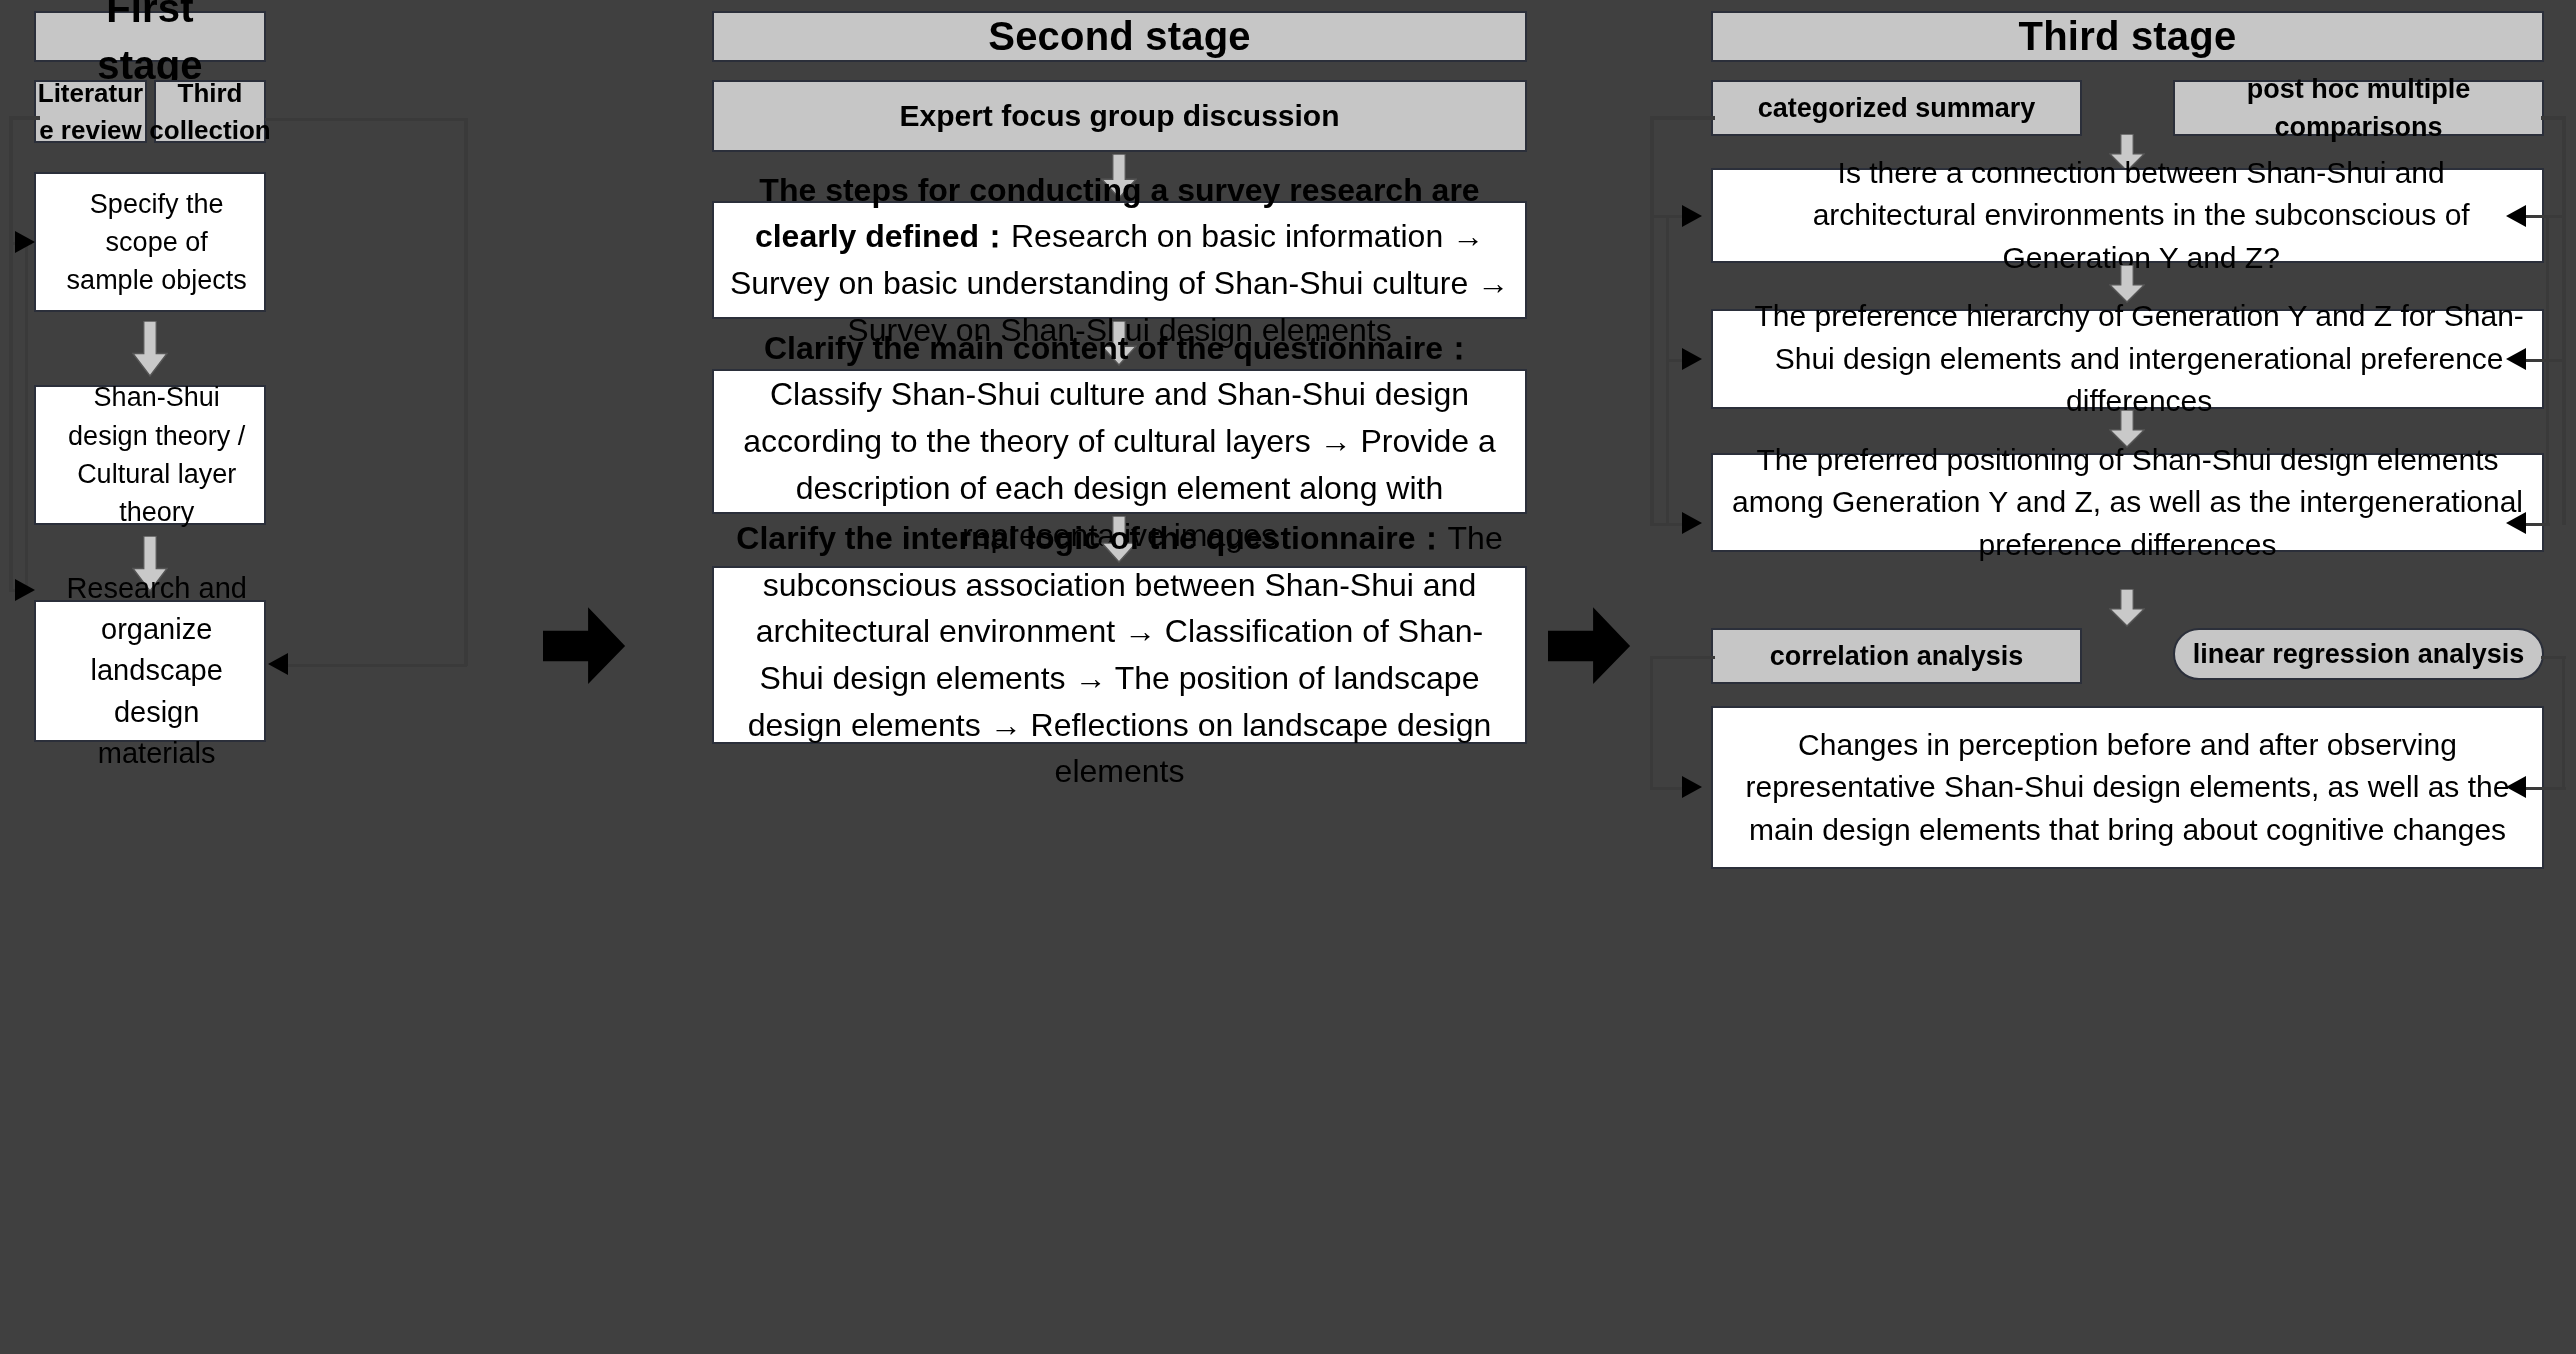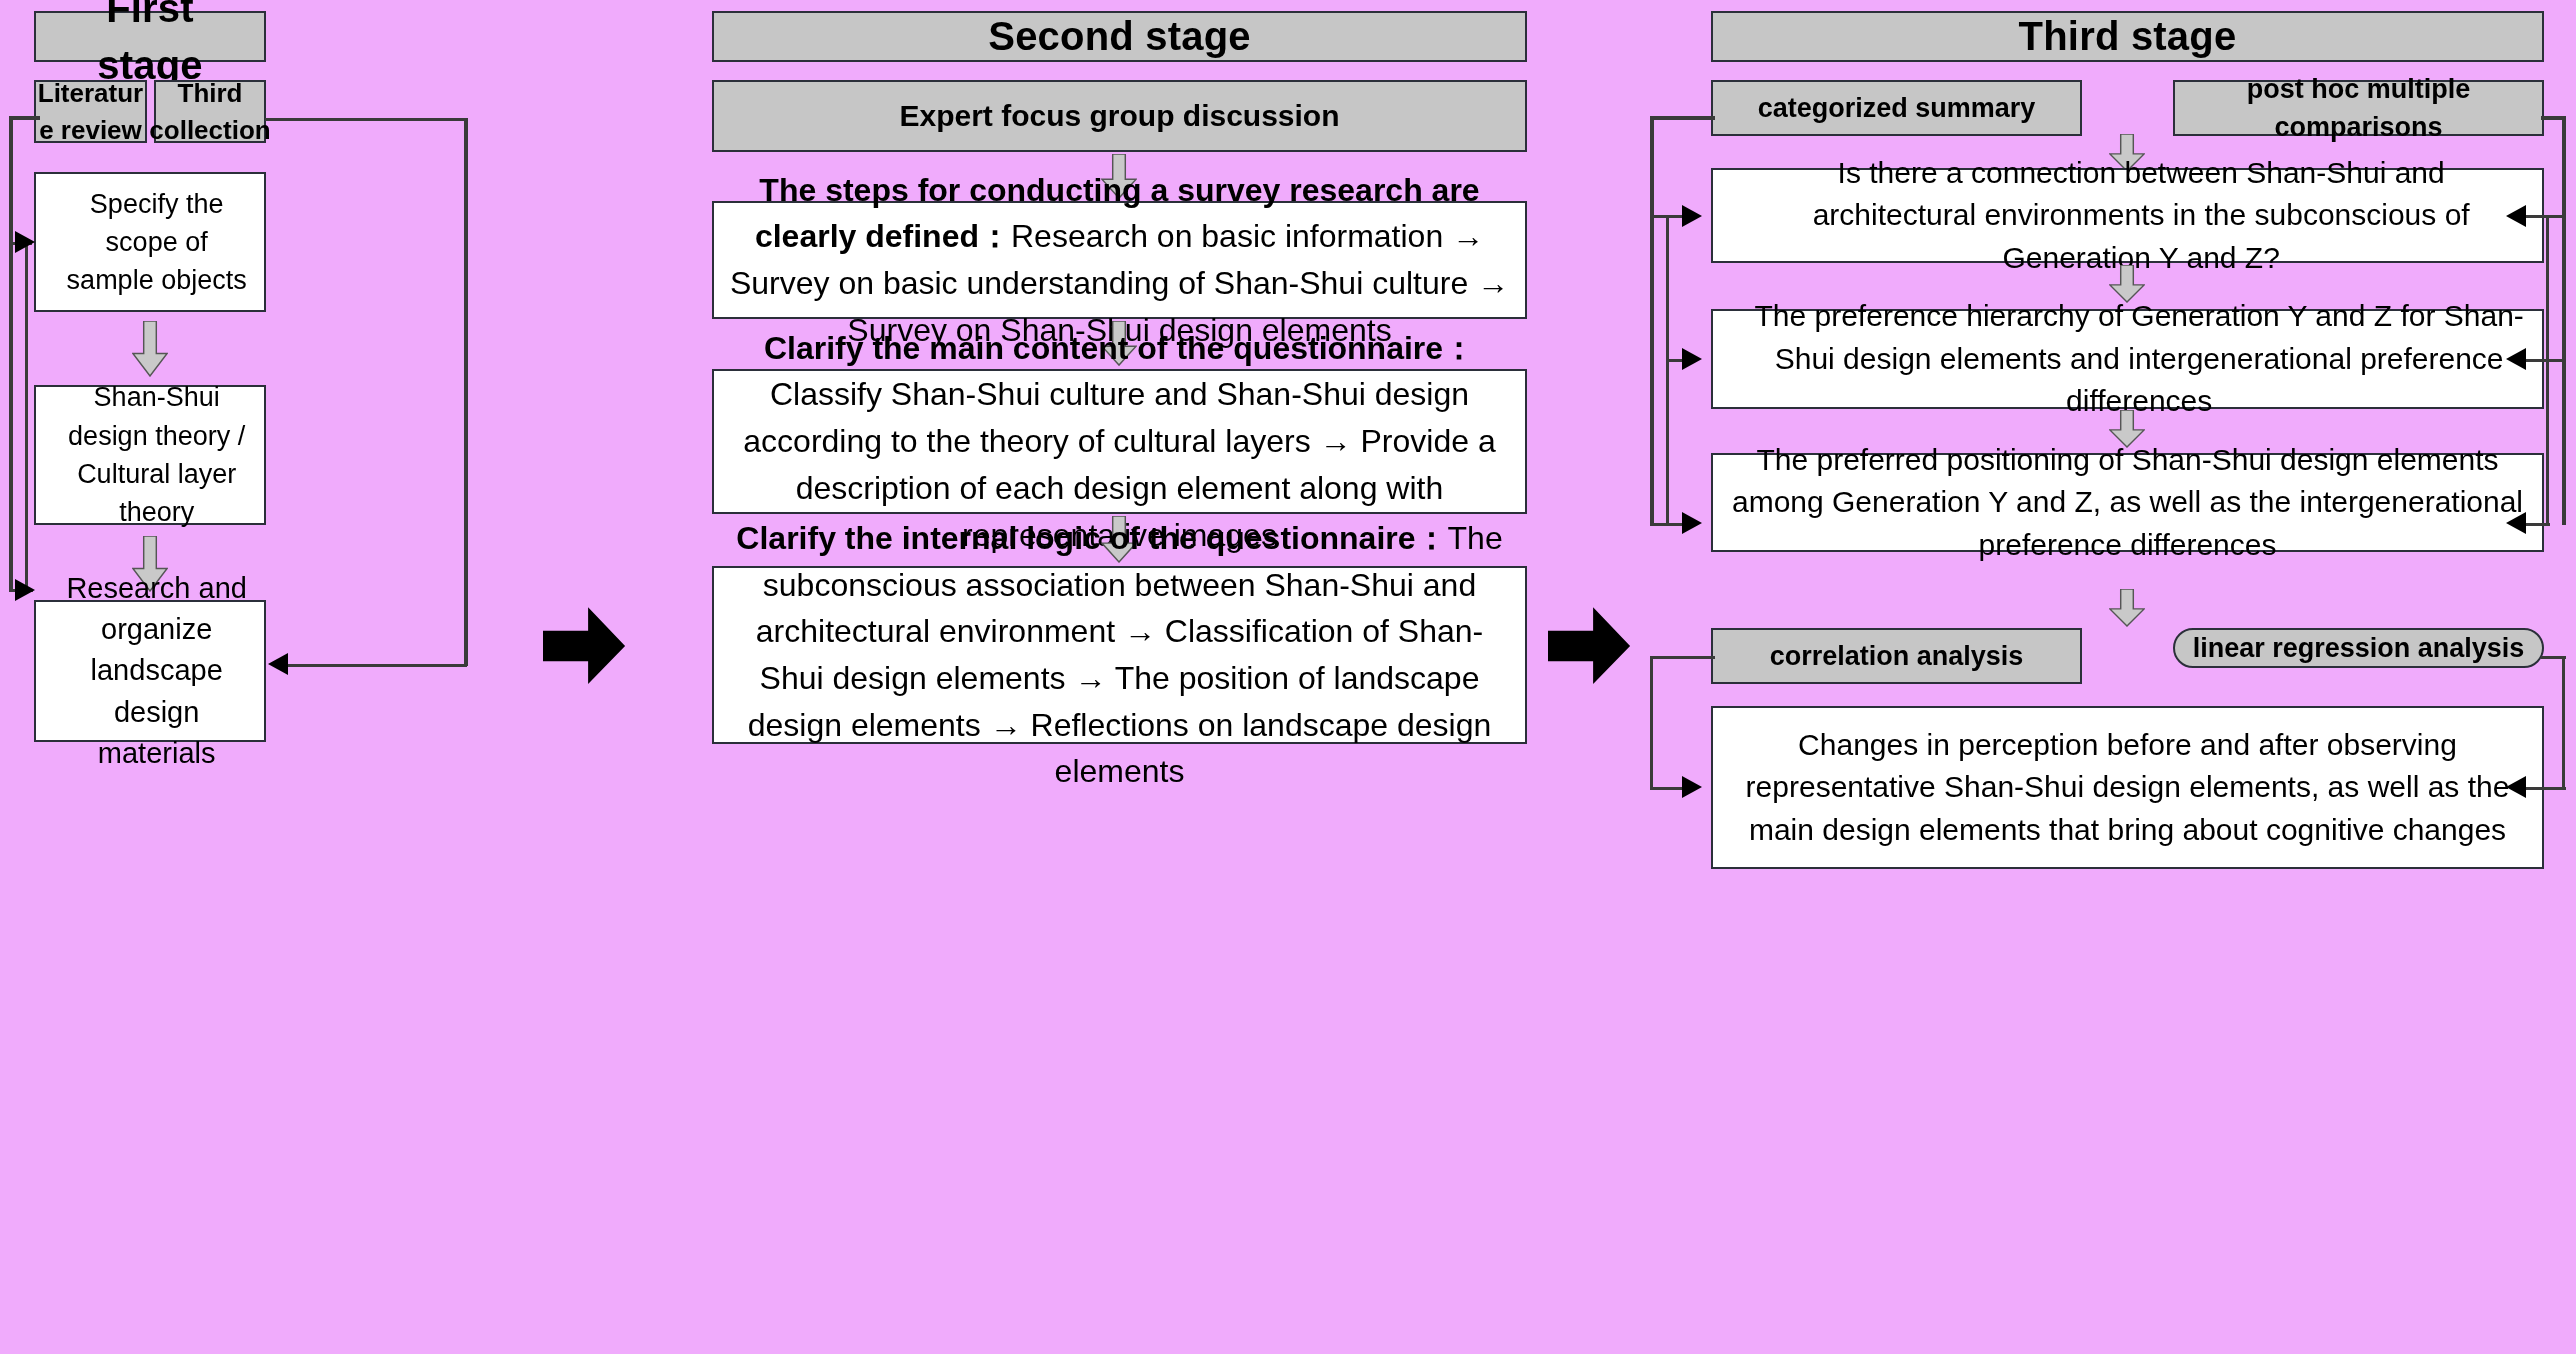--- a/index.html
+++ b/index.html
@@ -8,21 +8,21 @@
     background: #ffffff;
   }
   body {
     font-family: "Liberation Sans", "DejaVu Sans", sans-serif;
     color: #000000;
   }
   #canvas {
     position: relative;
     width: 2576px;
     height: 1355px;
-    background: #f0abfc;
+    background: #404040;
     overflow: hidden;
   }
   .box {
     position: absolute;
     box-sizing: border-box;
     border: 2.7px solid #2b2f3a;
     background: #ffffff;
     display: flex;
     align-items: center;
     justify-content: center;
@@ -217,21 +217,21 @@
   <div class="box plain-lg" style="left:1711px; top:453px; width:833px; height:99px; font-size:30px;">The preferred positioning of Shan-Shui design elements among Generation Y and Z, as well as the intergenerational preference differences</div>
 
   <div class="down-arrow" style="left:2109px; top:589px;">
     <svg width="36" height="38" viewBox="0 0 40 42">
       <polygon points="13,0 27,0 27,22 39,22 20,41 1,22 13,22" fill="#c9c9c9" stroke="#555" stroke-width="1.6"></polygon>
     </svg>
   </div>
 
   <div class="box shaded small-shaded" style="left:1711px; top:628px; width:371px; height:56px; font-size:27px;">correlation analysis</div>
 
-  <div class="box shaded small-shaded" style="left:2173px; top:628px; width:371px; height:40px; font-size:27px;border-radius:28px;">linear regression analysis</div>
+  <div class="box shaded small-shaded" style="left:2173px; top:628px; width:371px; height:52px; font-size:27px;border-radius:28px;">linear regression analysis</div>
 
   <div class="box plain-lg" style="left:1711px; top:706px; width:833px; height:163px; font-size:30px;">Changes in perception before and after observing representative Shan-Shui design elements, as well as the main design elements that bring about cognitive changes</div>
 
   <div class="line-v" style="left:1650px; top:116px; height:409px; width:3.6px;"></div>
   <div class="line-h" style="left:1650px; top:116px; width:65px; height:3.6px;"></div>
   <div class="line-h" style="left:1650px; top:215px; width:36px;"></div>
   <div class="line-v" style="left:1666px; top:215px; height:310px;"></div>
   <div class="line-h" style="left:1666px; top:359px; width:20px;"></div>
   <div class="line-h" style="left:1650px; top:523px; width:36px;"></div>
   <div class="arrowhead-right" style="left:1682px; top:205px;"></div>

